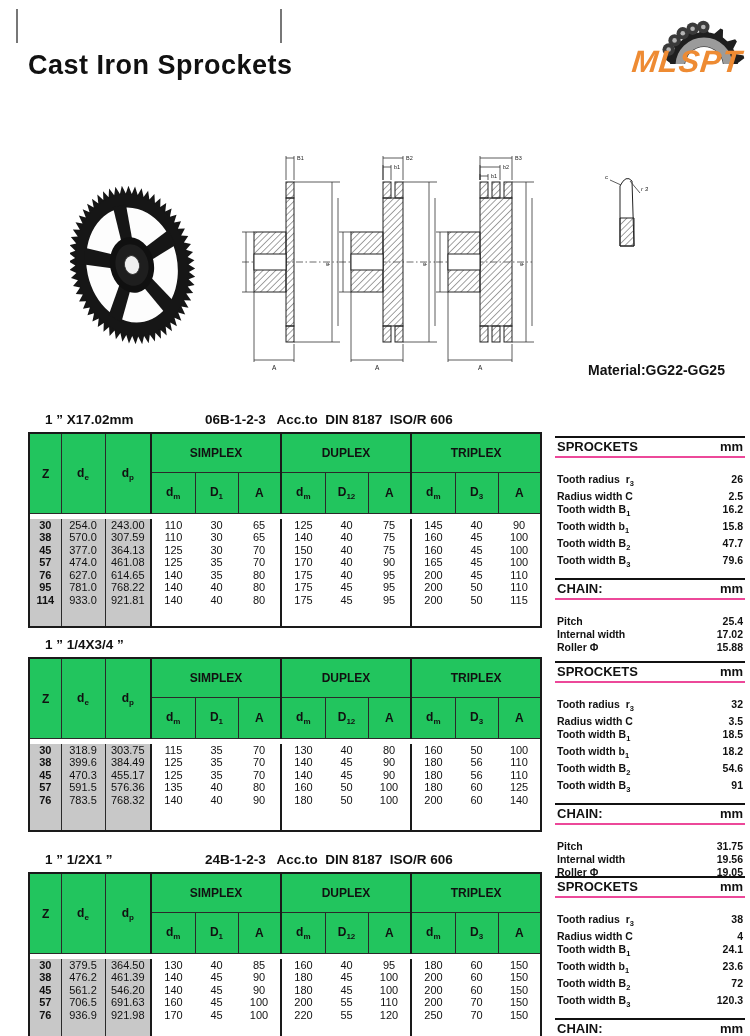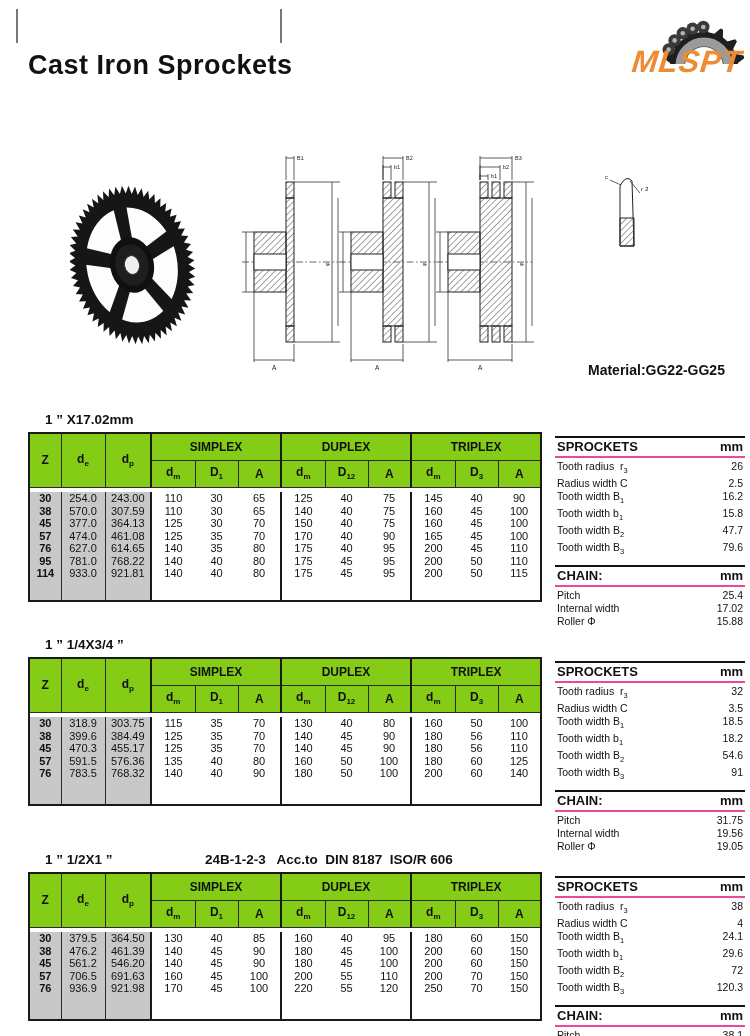--- a/index.html
+++ b/index.html
@@ -16,33 +16,33 @@
   
   .art-svg { position:absolute; }
   .material { position:absolute; left:588px; top:330px; font-size:14px; font-weight:bold; white-space:pre;margin-top:32px; }
 
   
   .section { position:absolute; left:0; width:599px; height:230px; }
   .sec-title { position:absolute; left:45px; top:10px; font-size:13.5px; font-weight:bold; white-space:pre; }
   .sec-spec  { position:absolute; left:205px; top:10px; font-size:13.5px; font-weight:bold; white-space:pre; }
 
   .spec-table { position:absolute; left:28px; top:30px; width:512px; border-collapse:collapse; table-layout:fixed; border:2px solid #1a1a1a; }
-  .spec-table thead th { background:#84cc16; border:1px solid #2a2a2a; font-size:12px; font-weight:bold; height:27px; padding:0; text-align:center;margin-left:24px; }
+  .spec-table thead th { background:#22c55e; border:1px solid #2a2a2a; font-size:12px; font-weight:bold; height:27px; padding:12px; text-align:center;margin-left:24px; }
   .spec-table th.gs, .spec-table td.gs { border-left:2px solid #1a1a1a; }
   .spec-table sub { font-size:8px; }
   .spec-table tbody td { font-size:11px; line-height:12.5px; height:12.5px; text-align:center; padding:0; white-space:nowrap; }
   .spec-table tbody td.shade { background:#c8c8c8; border-left:1px solid #2a2a2a; border-right:1px solid #2a2a2a; }
   .spec-table tbody td.b { font-weight:bold; }
   .spec-table tr.spacer td { height:5px; background:#fff; }
 
   
   .panel { position:absolute; left:555px; top:34px; width:190px; }
   .p-head { display:flex; justify-content:space-between; align-items:flex-end; font-size:13px; font-weight:bold; border-top:2px solid #111; border-bottom:2px solid #ec4899; padding:1px 2px 2px; }
   .p-head.chain { margin-top:3px; }
-  .p-rows { padding:2px 0 4px; }
+  .p-rows { padding:15px 0 4px;font-weight:bold; }
   .p-row { display:flex; justify-content:space-between; font-size:10.5px; line-height:13px; padding:0 2px; }
   .p-row .pl { white-space:pre; }
   .p-row .pv { text-align:right; }
   .p-row sub { font-size:7.5px; }
 </style>
 </head>
 <body>
 
 <div class="page">
 
@@ -206,20 +206,21 @@
       <line x1="10" y1="12" x2="21" y2="17" stroke="#333" stroke-width="0.8"></line>
       <line x1="40" y1="25" x2="30" y2="13" stroke="#333" stroke-width="0.8"></line>
       <text x="5" y="11" font-size="6" fill="#222">c</text>
       <text x="41" y="23" font-size="6" fill="#222" font-style="italic">r 3</text>
     </svg>
   <div class="material">Material:GG22-GG25</div>
 
   <div id="sections-host">
       <section class="section" style="top: 402px;">
       <div class="sec-title">1 ” X17.02mm</div>
+      <div class="sec-spec">06B-1-2-3   Acc.to  DIN 8187  ISO/R 606</div>
       <table class="spec-table">
         <colgroup>
           <col style="width:32px">
             <col style="width:44px">
             <col style="width:46px">
           <col style="width:44px">
             <col style="width:43px">
             <col style="width:43px">
           <col style="width:44px">
             <col style="width:43px">
@@ -739,21 +740,21 @@
             <div class="p-row">
               <span class="pl">Radius width C</span>
               <span class="pv">4</span>
             </div>
             <div class="p-row">
               <span class="pl">Tooth width B<sub>1</sub></span>
               <span class="pv">24.1</span>
             </div>
             <div class="p-row">
               <span class="pl">Tooth width b<sub>1</sub></span>
-              <span class="pv">29.6</span>
+              <span class="pv">23.6</span>
             </div>
             <div class="p-row">
               <span class="pl">Tooth width B<sub>2</sub></span>
               <span class="pv">72</span>
             </div>
             <div class="p-row">
               <span class="pl">Tooth width B<sub>3</sub></span>
               <span class="pv">120.3</span>
             </div>
           </div>

